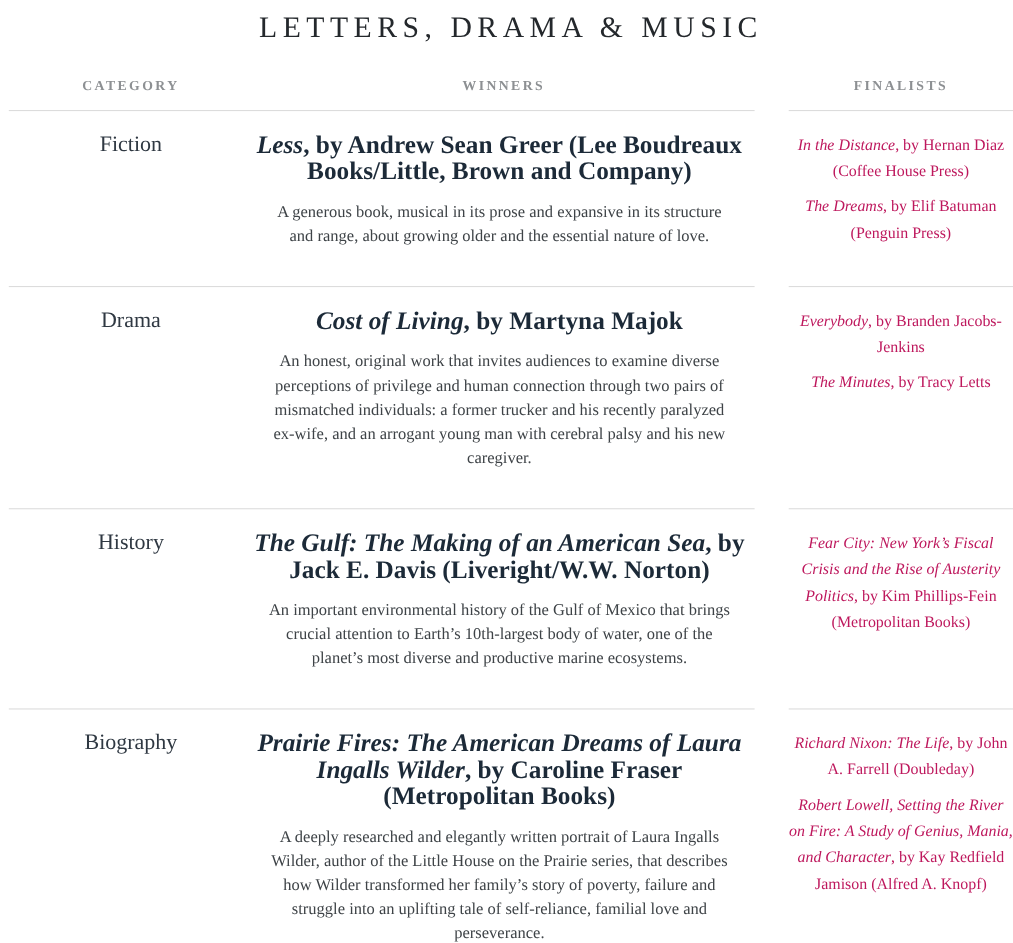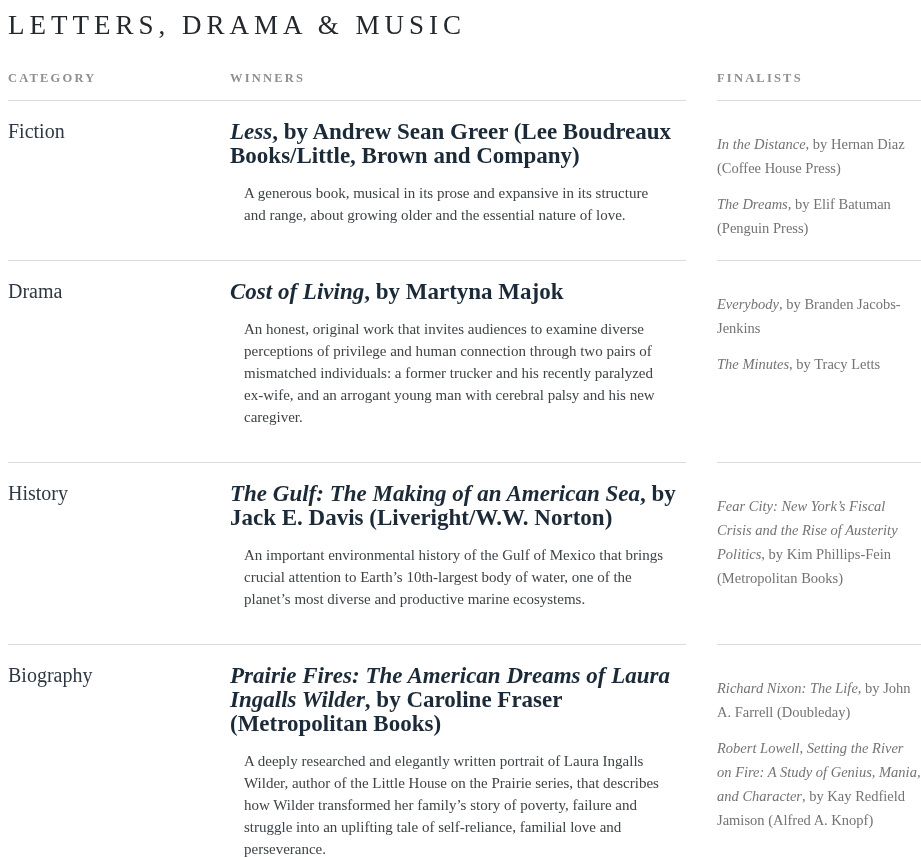--- a/index.html
+++ b/index.html
@@ -5,20 +5,21 @@
   * { box-sizing: border-box; }
   html, body { margin: 0; padding: 0; background: #ffffff; }
   body { font-family: "Liberation Serif", "DejaVu Serif", serif; }
 
   .page {
     width: 921px;
     height: 857px;
     overflow: hidden;
     padding: 8px 0 0 8px;
     background: #ffffff;
+    text-align: center;
   }
 
   .page-title {
     font-size: 27px;
     font-weight: normal;
     letter-spacing: 5px;
     color: #24282c;
     margin: 2px 0 30px 0;
     white-space: nowrap;
   }
@@ -70,22 +71,22 @@
   .winner-desc {
     font-size: 15px;
     line-height: 22px;
     color: #3e4347;
     margin: 14px;
   }
 
   .finalist {
     font-size: 14.5px;
     line-height: 24px;
-    color: #737373;
-    margin: 12px 0 8px 0;
+    color: #be185d;
+    margin: 0 0 8px 0;
   }
   .finalist:last-child { margin-bottom: 0; }
   .finalist .it { font-style: italic; }
 </style>
 </head>
 <body>
 
 <div class="page">
 
   <h1 class="page-title">LETTERS, DRAMA &amp; MUSIC</h1>

